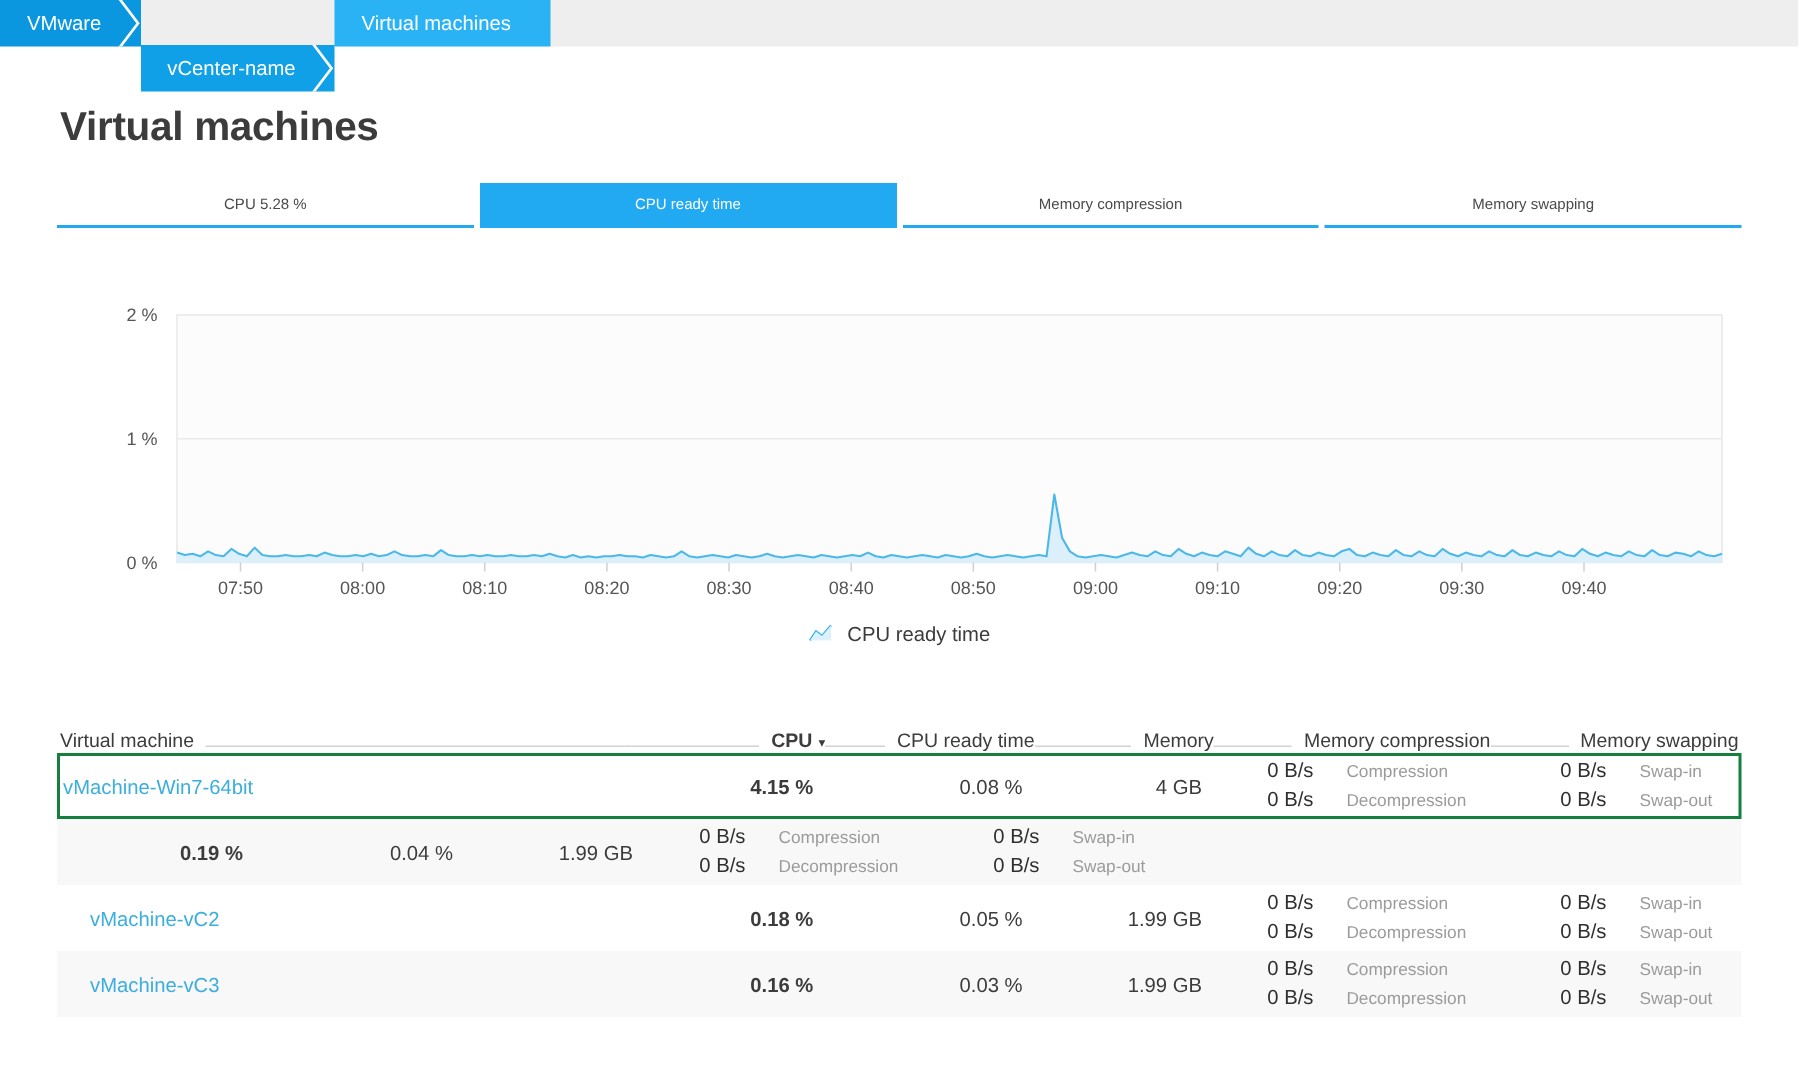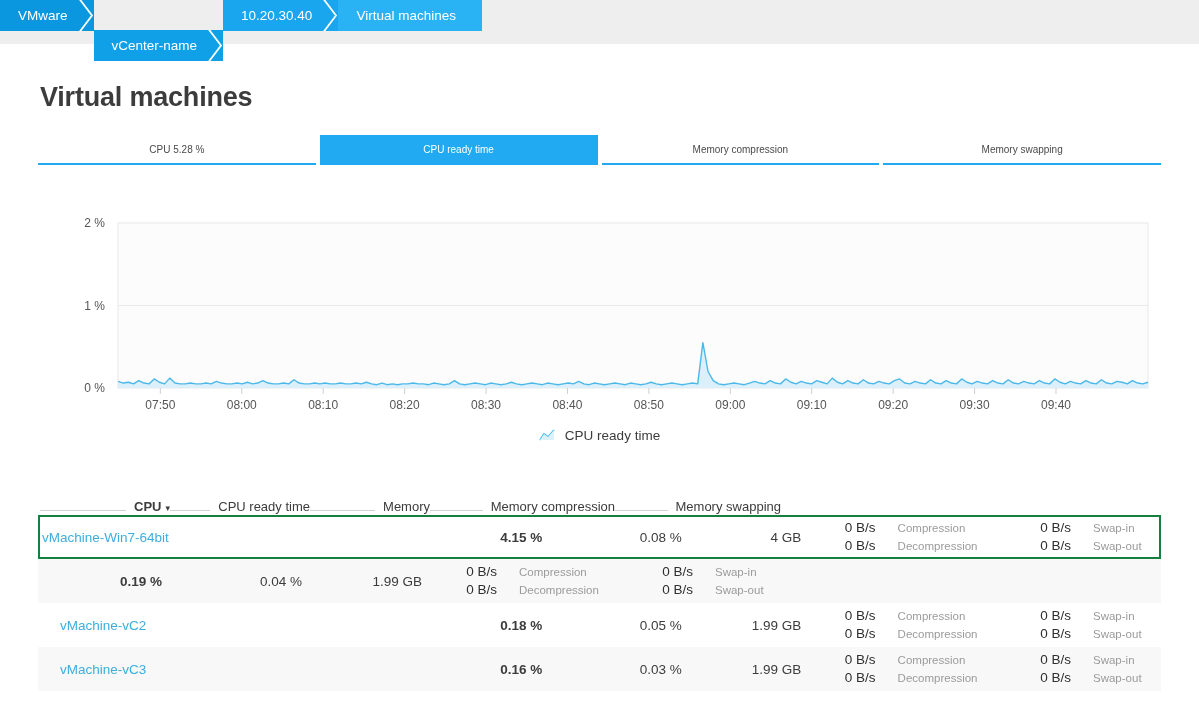--- a/index.html
+++ b/index.html
@@ -6,21 +6,21 @@
   html, body {
     margin: 0; padding: 0;
     width: 1199px; height: 724px;
     background: #ffffff;
     font-family: "Liberation Sans", sans-serif;
     overflow: hidden;
   }
 
   
   #breadcrumb-bar {
-    height: 44px;
+    height: 31px;
     background: #eeeeee;
     display: flex;
     align-items: stretch;
     position: relative;
   }
   .crumb {
     display: flex;
     align-items: center;
     position: relative;
     color: #ffffff;
@@ -222,28 +222,20 @@
     <div class="crumb" style="background: rgb(10, 151, 224); z-index: 10;">
       <span>VMware</span>
       <span class="crumb-sep">
         <svg width="18" height="31" viewBox="0 0 18 31">
           <path d="M1 -3 L15 15.5 L1 34" fill="none" stroke="#ffffff" stroke-width="1.8"></path>
         </svg>
       </span>
     </div>
     <div class="crumb" style="background: rgb(15, 160, 232); z-index: 9; margin-top: 30px;">
       <span>vCenter-name</span>
-      <span class="crumb-sep">
-        <svg width="18" height="31" viewBox="0 0 18 31">
-          <path d="M1 -3 L15 15.5 L1 34" fill="none" stroke="#ffffff" stroke-width="1.8"></path>
-        </svg>
-      </span>
-    </div>
-    <div class="crumb" style="background: rgb(25, 166, 238); z-index: 8;">
-      <span>10.20.30.40</span>
       <span class="crumb-sep">
         <svg width="18" height="31" viewBox="0 0 18 31">
           <path d="M1 -3 L15 15.5 L1 34" fill="none" stroke="#ffffff" stroke-width="1.8"></path>
         </svg>
       </span>
     </div>
     <div class="crumb" style="background: rgb(41, 179, 245); z-index: 7;">
       <span>Virtual machines</span>
     </div>
   </div>
@@ -307,20 +299,24 @@
           <path d="M1 11 L5 5 L9 8 L15 1" fill="none" stroke="#38b6ea" stroke-width="1.6"></path>
           <path d="M1 11 L5 5 L9 8 L15 1 L15 11 Z" fill="#ddf1fc"></path>
         </svg>
       </span>
       <span>CPU ready time</span>
     </div>
   </div>
 
   <div id="vm-table">
     <div class="thead" id="table-head">
+        <div class="th col-name">
+          <span class="th-label">Virtual machine</span>
+          <span class="th-rule"></span>
+        </div>
         <div class="th col-cpu sorted">
           <span class="th-rule"></span>
           <span class="th-label">CPU</span>
           <span class="sort-caret">▾</span>
         </div>
         <div class="th col-ready">
           <span class="th-rule"></span>
           <span class="th-label">CPU ready time</span>
         </div>
         <div class="th col-mem">

